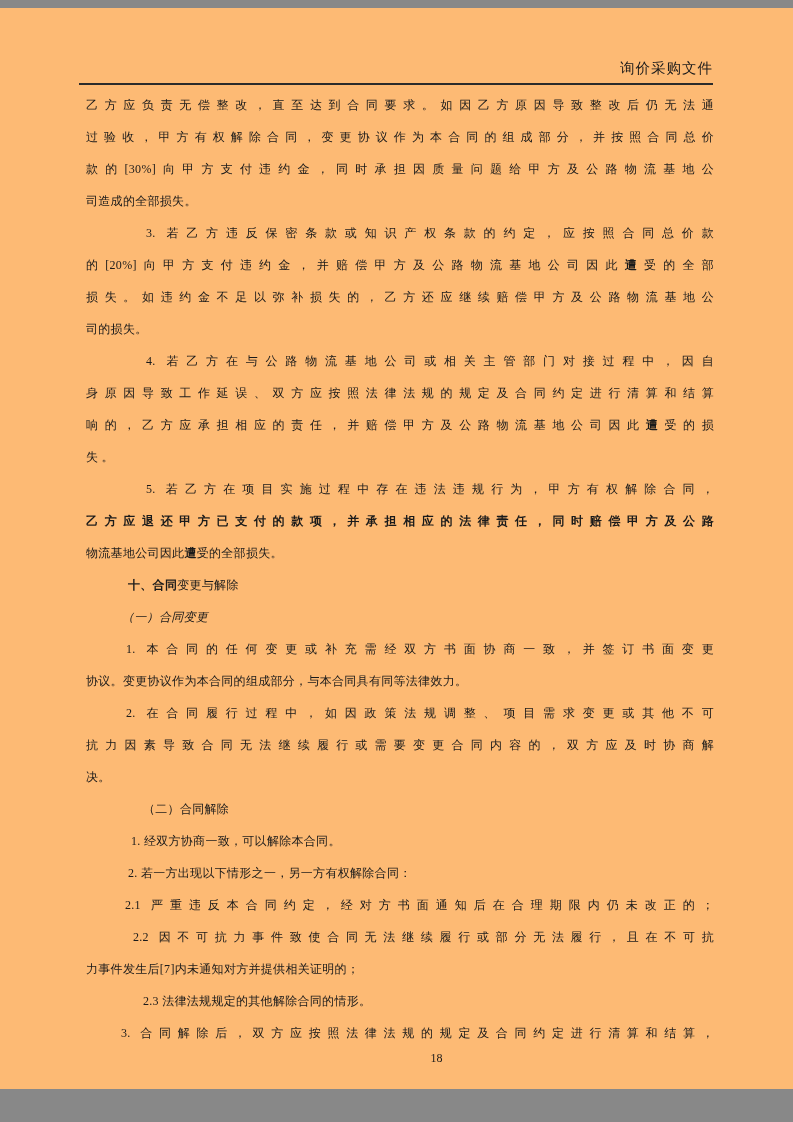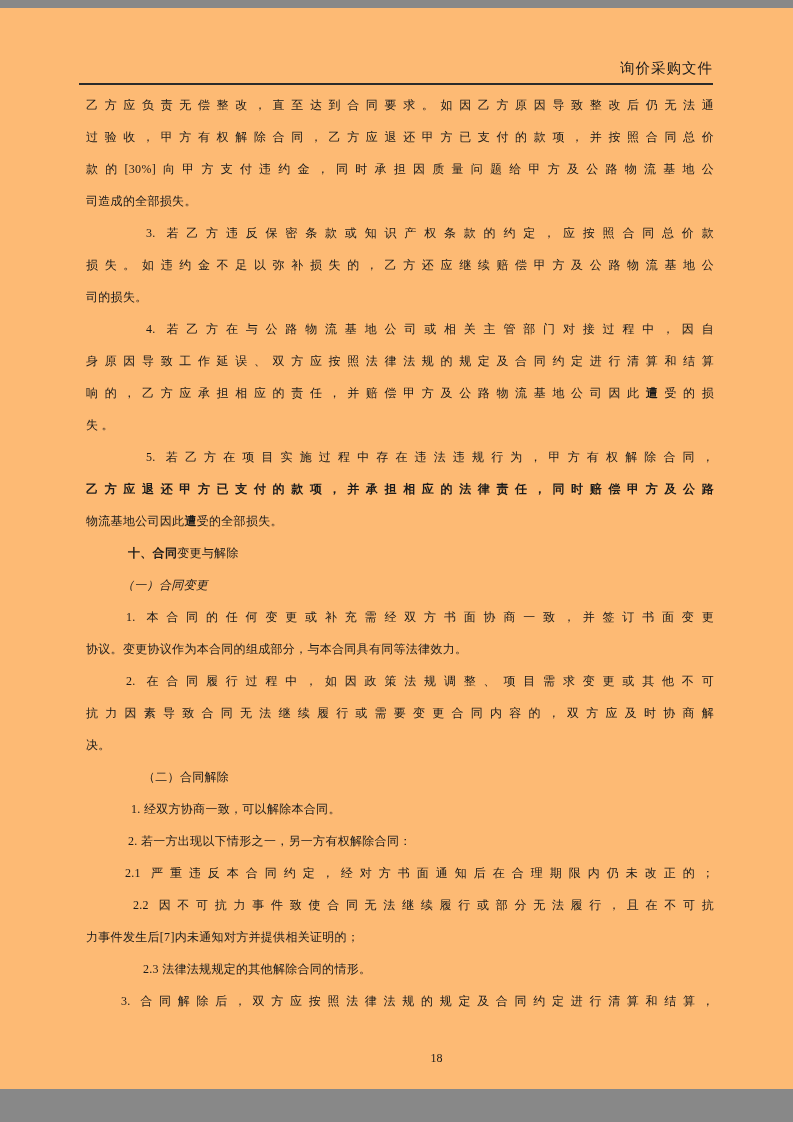--- a/index.html
+++ b/index.html
@@ -45,24 +45,25 @@
 </head>
 <body>
 
 <div class="page">
   <div class="header">
     <span>询价采购文件</span>
   </div>
   <div class="rule"></div>
   <div class="body">
       <div class="line j" style="padding-left: 0px;"><span>乙方应负责无偿整改，直至达到合同要求。如因乙方原因导致整改后仍无法通</span></div>
-      <div class="line j" style="padding-left: 0px;"><span>过验收，甲方有权解除合同，乙方应退还甲方已支付的款项，并按照合同总价</span></div>
+      <div class="line j" style="padding-left: 0px;"><span>过验收，甲方有权解除合同，变更协议作为本合同的组成部分，并按照合同总价</span></div>
       <div class="line j" style="padding-left: 0px;"><span>款的[30%]向甲方支付违约金，同时承担因质量问题给甲方及公路物流基地公</span></div>
       <div class="line" style="padding-left: 0px;"><span>司造成的全部损失。</span></div>
       <div class="line j" style="padding-left: 60px;"><span>3. 若乙方违反保密条款或知识产权条款的约定，应按照合同总价款</span></div>
+      <div class="line j" style="padding-left: 0px;"><span>的[20%]向甲方支付违约金，并赔偿甲方及公路物流基地公司因此</span><span class="hei">遭</span><span>受的全部</span></div>
       <div class="line j" style="padding-left: 0px;"><span>损失。如违约金不足以弥补损失的，乙方还应继续赔偿甲方及公路物流基地公</span></div>
       <div class="line" style="padding-left: 0px;"><span>司的损失。</span></div>
       <div class="line j" style="padding-left: 60px;"><span>4. 若乙方在与公路物流基地公司或相关主管部门对接过程中，因自</span></div>
       <div class="line j" style="padding-left: 0px;"><span>身原因导致工作延误、双方应按照法律法规的规定及合同约定进行清算和结算</span></div>
       <div class="line j" style="padding-left: 0px;"><span>响的，乙方应承担相应的责任，并赔偿甲方及公路物流基地公司因此</span><span class="hei">遭</span><span>受的损</span></div>
       <div class="line" style="padding-left: 0px;"><span>失 。</span></div>
       <div class="line j" style="padding-left: 60px;"><span>5. 若乙方在项目实施过程中存在违法违规行为，甲方有权解除合同，</span></div>
       <div class="line j" style="padding-left: 0px; font-weight: bold;"><span>乙方应退还甲方已支付的款项，并承担相应的法律责任，同时赔偿甲方及公路</span></div>
       <div class="line" style="padding-left: 0px;"><span>物流基地公司因此</span><span class="hei">遭</span><span>受的全部损失。</span></div>
       <div class="line" style="padding-left: 42px;"><span class="hei">十、合同</span><span>变更与解除</span></div>

